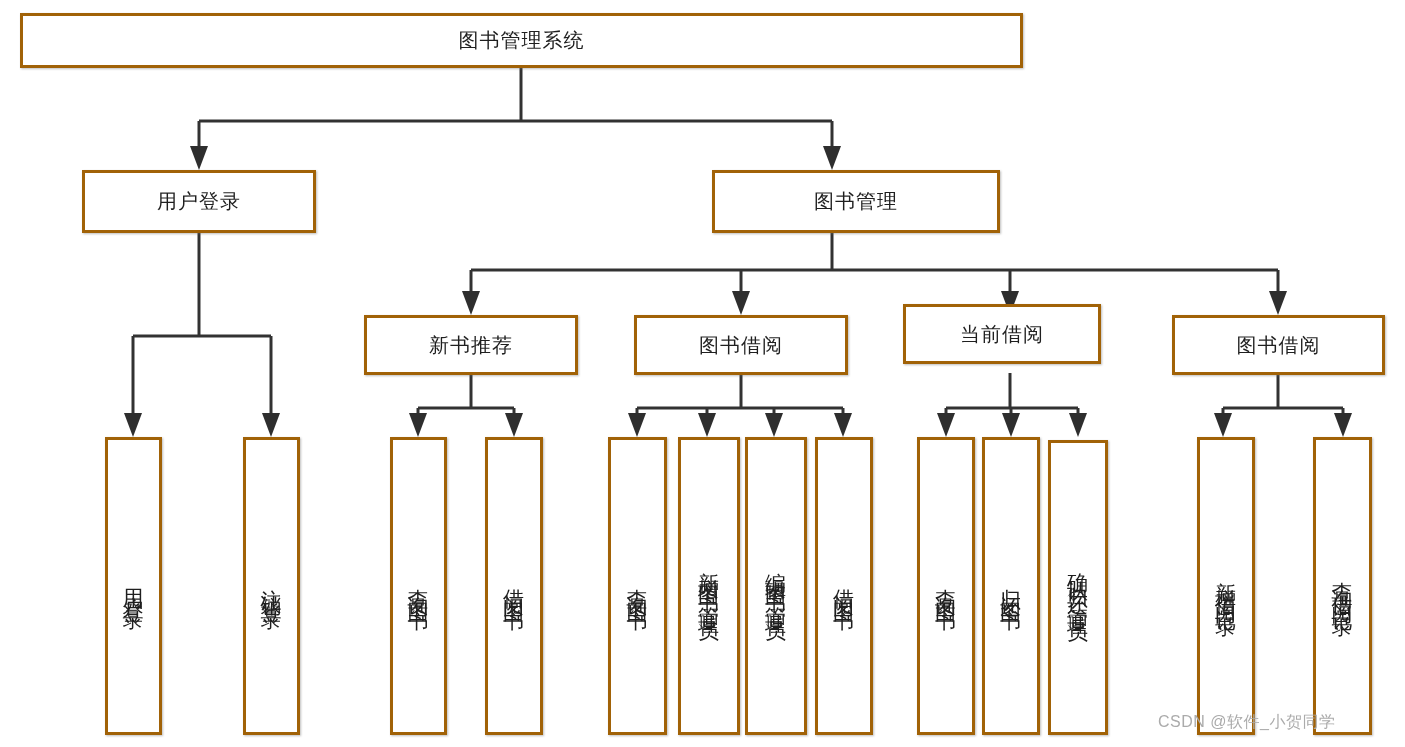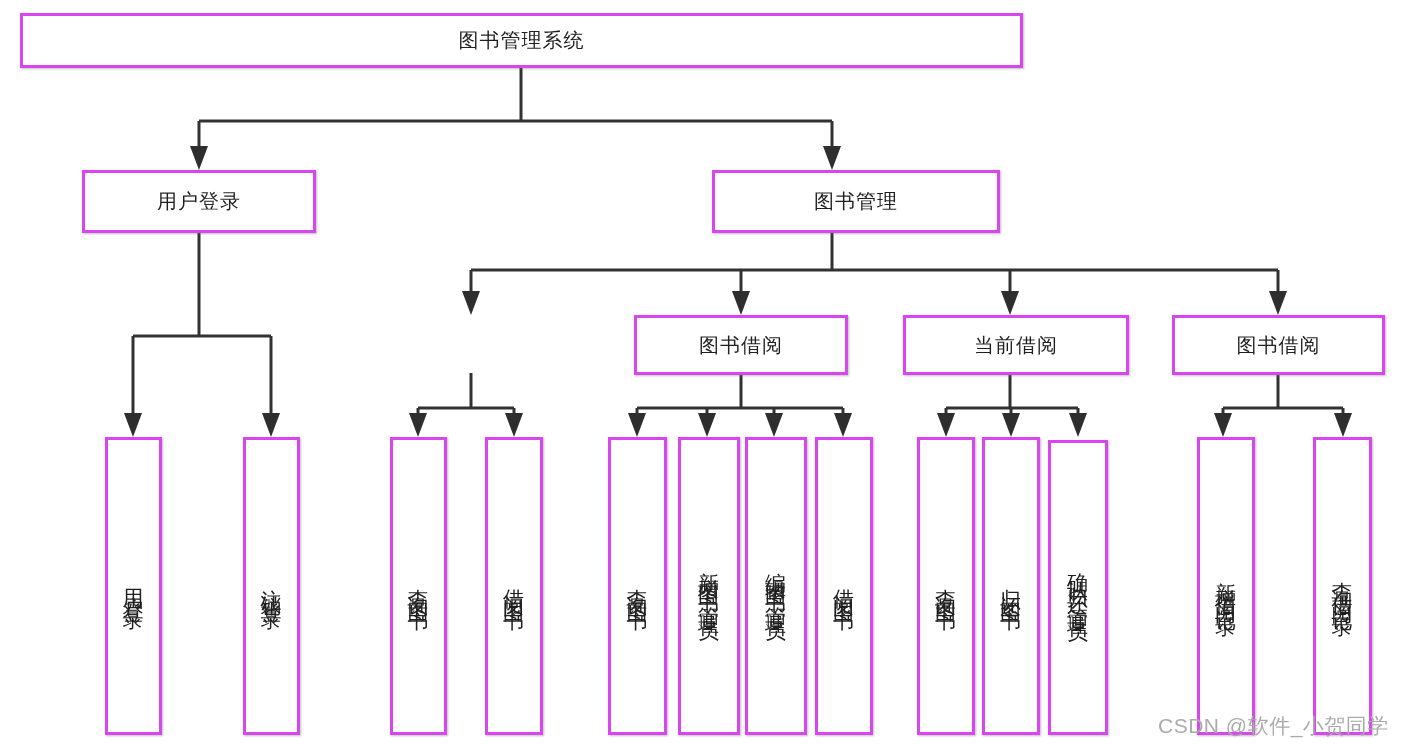--- a/index.html
+++ b/index.html
@@ -19,21 +19,21 @@
   .wires {
     position: absolute;
     left: 0;
     top: 0;
     z-index: 1;
   }
   .box {
     position: absolute;
     box-sizing: border-box;
     background: #ffffff;
-    border: 3px solid #d946ef;
+    border: 3px solid #a16207;
     box-shadow: 1px 1px 2px rgba(110,110,110,0.45);
     display: flex;
     align-items: center;
     justify-content: center;
     z-index: 2;
     color: #1f1f1f;
   }
   .box .hlabel {
     font-size: 20px;
     letter-spacing: 1px;
@@ -45,21 +45,21 @@
     font-size: 21px;
     line-height: 1;
     letter-spacing: 7px;
     white-space: nowrap;
   }
   .watermark {
     position: absolute;
     left: 1158px;
     top: 712px;
     z-index: 3;
-    font-size: 21px;
+    font-size: 16px;
     color: #ababab;
     letter-spacing: 0.5px;
     white-space: nowrap;
   }
 </style>
 </head>
 <body>
 
 <div class="canvas">
 
@@ -143,24 +143,27 @@
     <span class="hlabel">图书管理系统</span>
   </div>
 
   <div class="box" style="left:82px; top:170px; width:234px; height:63px;">
     <span class="hlabel">用户登录</span>
   </div>
   <div class="box" style="left:712px; top:170px; width:288px; height:63px;">
     <span class="hlabel">图书管理</span>
   </div>
 
+  <div class="box" style="left:364px; top:315px; width:214px; height:60px;">
+    <span class="hlabel">新书推荐</span>
+  </div>
   <div class="box" style="left:634px; top:315px; width:214px; height:60px;">
     <span class="hlabel">图书借阅</span>
   </div>
-  <div class="box" style="left:903px; top:315px; width:226px; height:60px;text-align:right;">
+  <div class="box" style="left:903px; top:304px; width:198px; height:60px;text-align:right;">
     <span class="hlabel">当前借阅</span>
   </div>
   <div class="box" style="left:1172px; top:315px; width:213px; height:60px;">
     <span class="hlabel">图书借阅</span>
   </div>
 
   <div class="box leaf" style="left:105px; top:437px; width:57px; height:298px;">
     <span class="vlabel">用户登录</span>
   </div>
   <div class="box leaf" style="left:243px; top:437px; width:57px; height:298px;">

